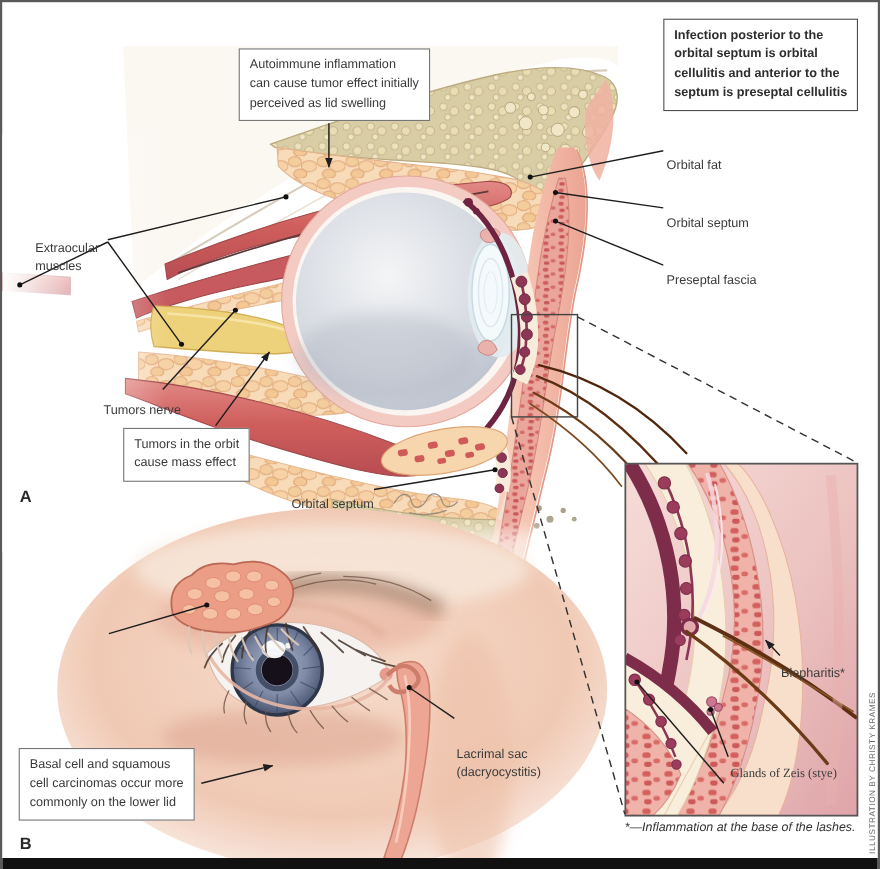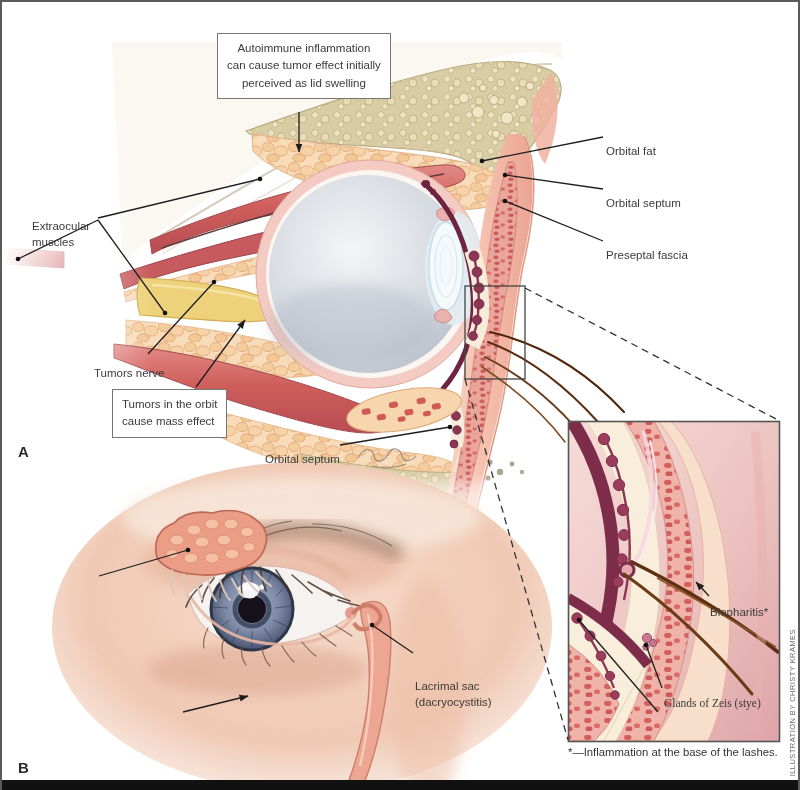--- a/index.html
+++ b/index.html
@@ -15,21 +15,21 @@
     white-space:pre-line;
     margin-top:12px;
   }
   .callout{
     position:absolute;font-size:11.5px;line-height:1.5;color:#3a3a3a;
     background:#fff;border:1px solid #767676;padding:6px 9px;
     white-space:pre-line;
   }
   .callout.bold{font-weight:700;border-color:#4e4e4e;color:#2e2e2e;line-height:1.52;}
   .panel-letter{position:absolute;font-size:15px;font-weight:700;color:#2a2a2a;}
-  .footnote{position:absolute;font-size:11.3px;color:#333;}
+  .footnote{position:absolute;font-size:11.3px;font-style:italic;color:#333;}
   .credit{
     position:absolute;right:1px;bottom:14px;
     writing-mode:vertical-rl;transform:rotate(180deg);
     font-size:7.5px;letter-spacing:.45px;color:#6c6c6c;
   }
   .bottom-bar{position:absolute;left:0;right:0;bottom:0;height:10px;background:#111;}
 </style>
 </head>
 <body>
 
@@ -406,25 +406,32 @@
         <circle cx="163" cy="311" r="2.3"></circle>
       <circle cx="212" cy="280" r="2.3"></circle>
         <circle cx="448" cy="425" r="2.3"></circle>
         <circle cx="186" cy="548" r="2.3"></circle>
       <circle cx="370" cy="623" r="2.3"></circle>
         <circle cx="644" cy="643" r="2.3"></circle>
         <circle cx="577" cy="618" r="2.3"></circle>
     </g>
   </svg>
 
-  <div class="callout" style="left:215px;top:31px;text-align:center;">Autoimmune inflammation
+  <div class="callout" style="left:215px;top:42px;">Autoimmune inflammation
 can cause tumor effect initially
 perceived as lid swelling</div>
+  <div class="callout bold" style="left:601px;top:15px;">Infection posterior to the
+orbital septum is orbital
+cellulitis and anterior to the
+septum is preseptal cellulitis</div>
   <div class="callout" style="left:110px;top:387px;">Tumors in the orbit
 cause mass effect</div>
+  <div class="callout" style="left:15px;top:678px;">Basal cell and squamous
+cell carcinomas occur more
+commonly on the lower lid</div>
 
   <div class="lbl" style="left:604px;top:129px;">Orbital fat</div>
   <div class="lbl" style="left:604px;top:181px;">Orbital septum</div>
   <div class="lbl" style="left:604px;top:233px;">Preseptal fascia</div>
   <div class="lbl" style="left:30px;top:204px;">Extraocular
 muscles</div>
   <div class="lbl" style="left:92px;top:351px;">Tumors nerve</div>
   <div class="lbl" style="left:263px;top:437px;">Orbital septum</div>
   <div class="lbl" style="left:413px;top:664px;">Lacrimal sac
 (dacryocystitis)</div>

